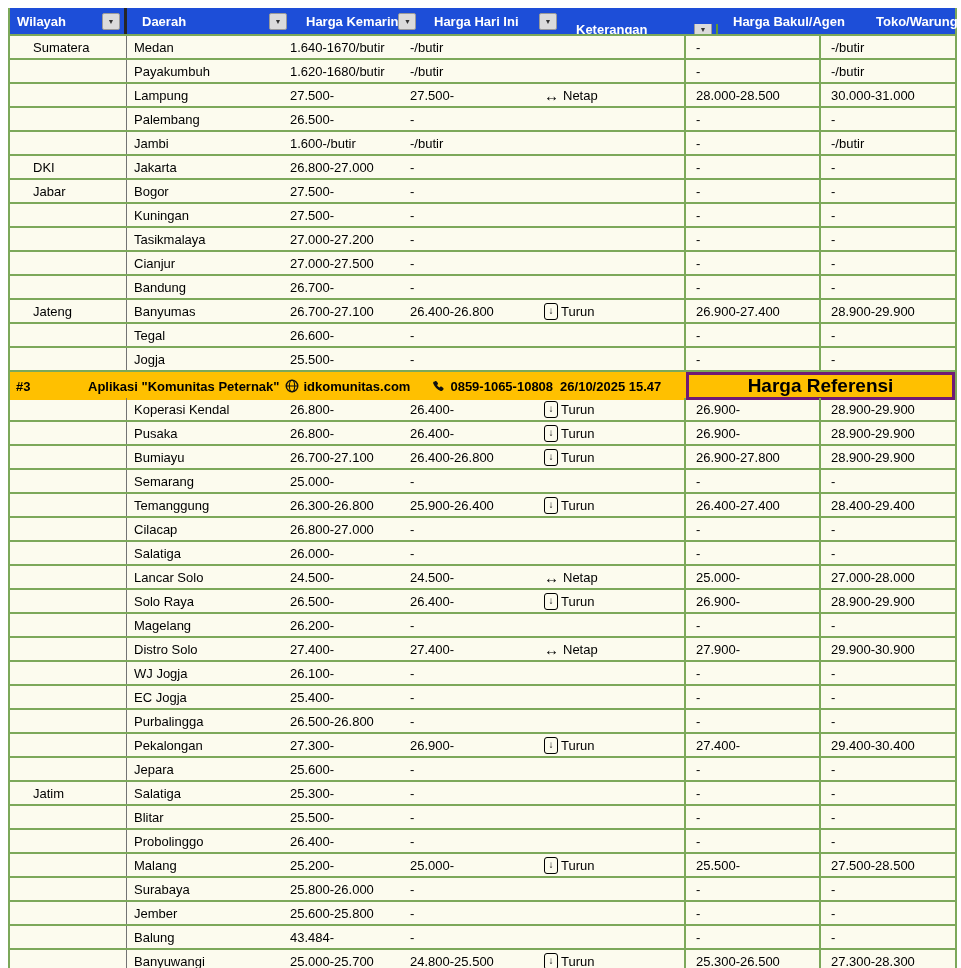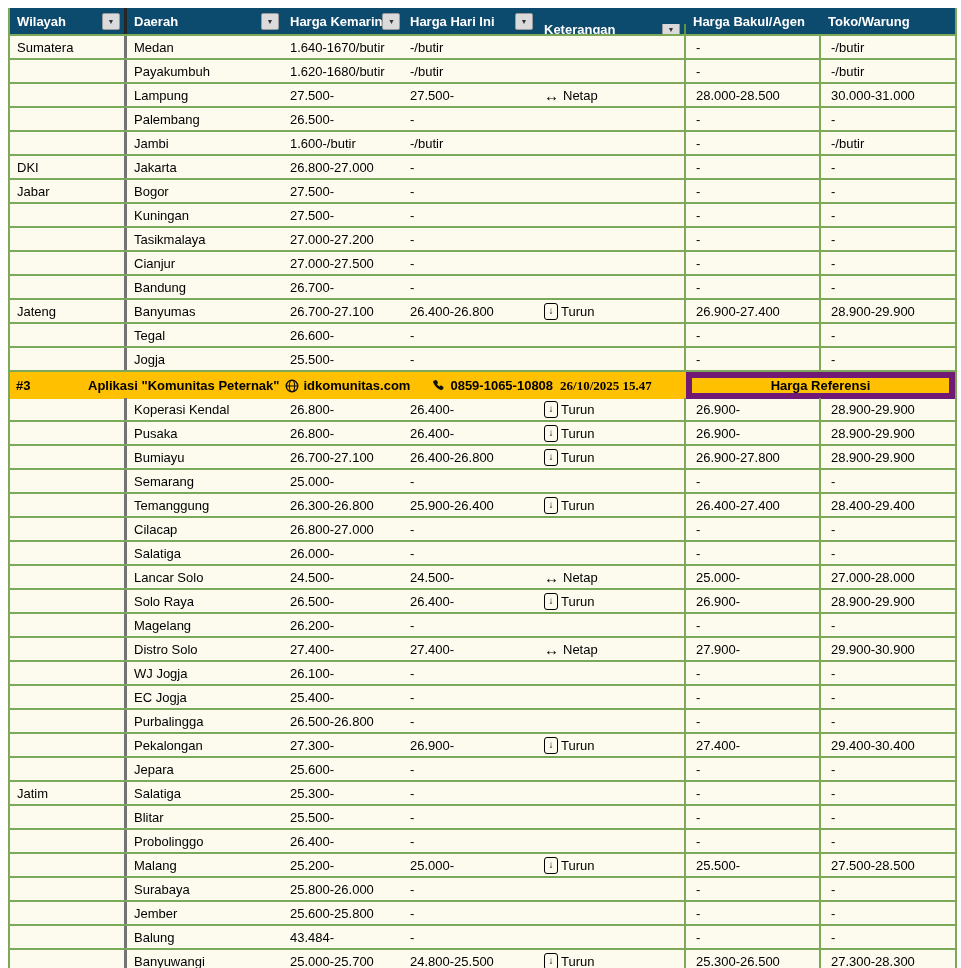--- a/index.html
+++ b/index.html
@@ -1,39 +1,39 @@
 <!DOCTYPE html>
 <html><head>
 <meta charset="utf-8">
 <style>
   html,body{margin:0;padding:0;background:#fff;}
   body{width:961px;height:968px;position:relative;font-family:"Liberation Sans",sans-serif;color:#000;}
   .sheet{position:absolute;left:8px;top:8px;width:949px;}
   .tablewrap{border-left:2px solid #7CA85A;border-right:2px solid #7CA85A;}
   .grid{display:grid;grid-template-columns:117px 156px 120px 134px 149px 135px 134px;}
-  .header-row{height:26px;background:#0c4a6e;border-bottom:2px solid #7CA85A;}
+  .header-row{height:26px;background:#1d4ed8;border-bottom:2px solid #7CA85A;gap:8px;}
   .hcell{display:flex;align-items:center;padding-left:7px;color:#fff;font-weight:bold;font-size:13px;overflow:hidden;white-space:nowrap;box-sizing:border-box;}
   .hcell.c1{border-right:3px solid #262626;}
   .hcell.c5{border-right:2px solid #5f9638;margin-top:16px;}
   .filter-btn{margin-left:auto;margin-right:4px;width:16px;height:15px;background:#DBDBDB;border:1px solid #9a9a9a;border-radius:2px;display:flex;align-items:center;justify-content:center;color:#333;font-size:7px;line-height:1;flex:0 0 auto;}
   .row{height:22px;background:#FCFBEE;border-bottom:2px solid #7CA85A;}
   .cell{display:flex;align-items:center;padding-left:7px;font-size:13px;overflow:hidden;white-space:nowrap;box-sizing:border-box;}
-  .cell.c1{border-right:3px solid #737373;}
+  .cell.c1{border-right:1px solid #737373;margin-left:16px;}
   .cell.c5{border-right:2px solid #7CA85A;}
   .cell.c6{border-right:2px solid #7CA85A;}
   .cell.c6,.cell.c7{padding-left:10px;}
   .ket-icon{display:inline-flex;align-items:center;justify-content:center;margin-right:4px;font-size:15px;line-height:1;}
   .ket-icon.boxed{width:12px;height:15px;border:1.5px solid #000;border-radius:3px;font-size:10px;font-weight:bold;margin-right:3px;}
   .banner-row{display:grid;grid-template-columns:676px 269px;height:24px;border-bottom:2px solid #7CA85A;}
   .banner-left{background:#FFC000;display:flex;align-items:center;font-weight:bold;font-size:13px;white-space:nowrap;overflow:hidden;}
   .banner-rank{width:72px;padding-left:6px;flex:0 0 auto;}
   .banner-left .ico{margin:0 5px;flex:0 0 auto;display:inline-flex;}
   .banner-phone-ico{margin-left:22px !important;}
-  .banner-datetime{margin-left:7px;font-family:Liberation Serif, serif;}
-  .banner-right{background:#FFC000;border:6px solid #701a75;box-sizing:border-box;display:flex;align-items:center;justify-content:center;font-weight:bold;font-size:13px;}
+  .banner-datetime{margin-left:7px;}
+  .banner-right{background:#FFC000;border:3px solid #701a75;box-sizing:border-box;display:flex;align-items:center;justify-content:center;font-weight:bold;font-size:19px;}
   svg{display:block;}
 </style>
 </head>
 <body>
 
 <div class="sheet">
   <div class="tablewrap">
 
     <div class="grid header-row">
       <div class="hcell c1">

